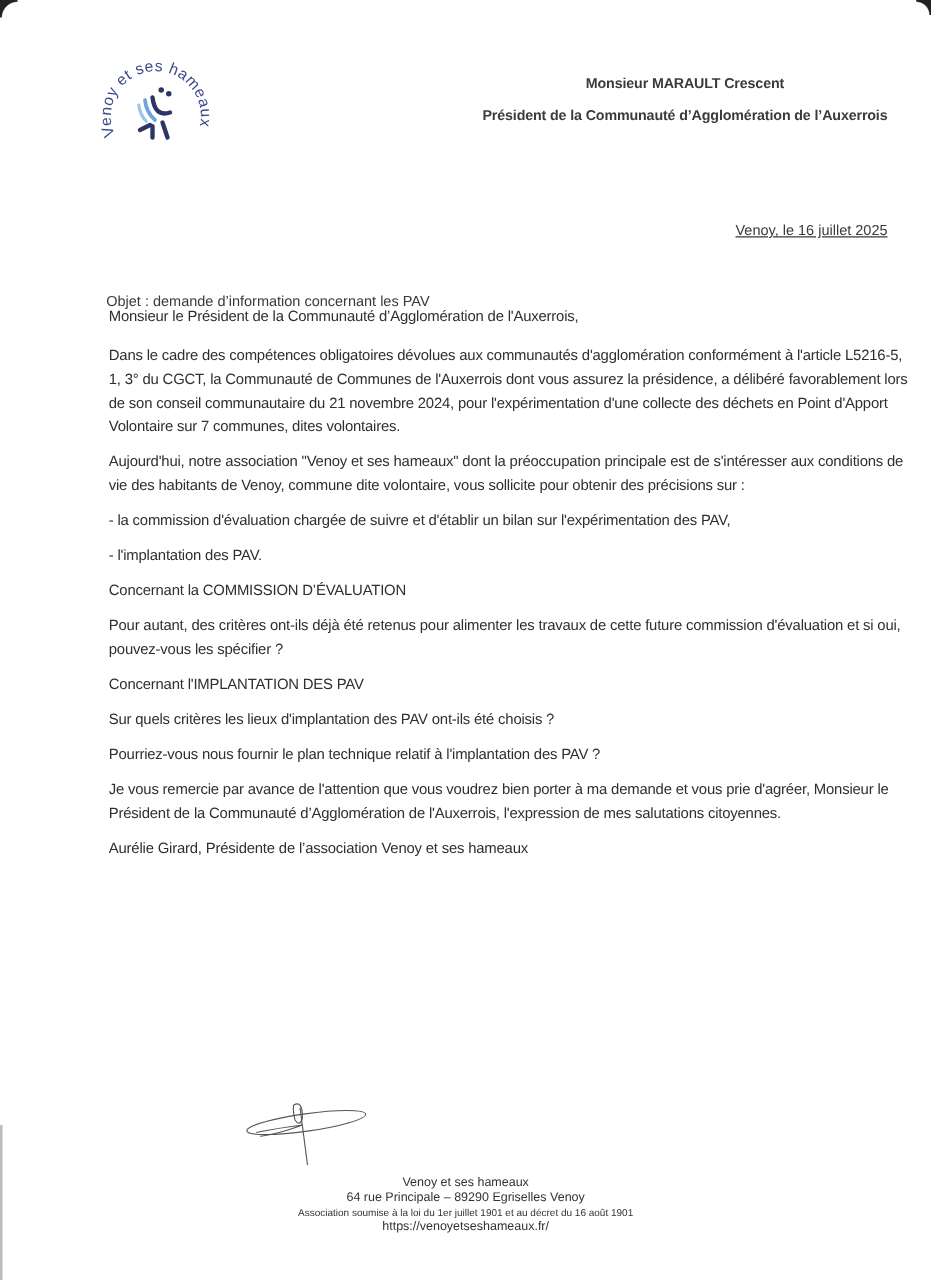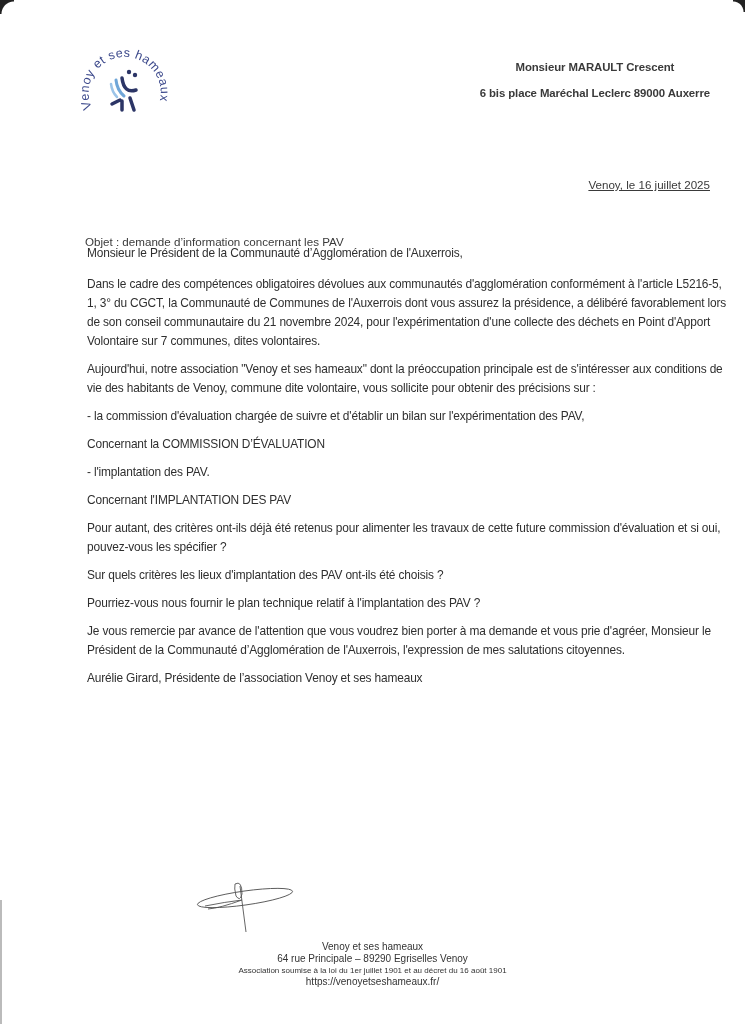--- a/index.html
+++ b/index.html
@@ -58,35 +58,35 @@
     <path d="M 44 40 Q 46 56 58 52" stroke="#2c3566" stroke-width="3.5" fill="none" stroke-linecap="round"></path>
     <path d="M 38 42 Q 39 52 46 58" stroke="#6fa6d8" stroke-width="3" fill="none" stroke-linecap="round"></path>
     <path d="M 33 46 Q 34 54 39 59" stroke="#9cc4e8" stroke-width="2.5" fill="none" stroke-linecap="round"></path>
     <path d="M 42 62 L 34 66 M 44 63 L 44 72" stroke="#2c3566" stroke-width="3.5" fill="none" stroke-linecap="round"></path>
     <path d="M 52 60 L 56 72" stroke="#2c3566" stroke-width="3.5" fill="none" stroke-linecap="round"></path>
   </svg>
 </div>
 
 <div class="recipient">
   <div>Monsieur MARAULT Crescent</div>
-  <div>6 bis place Maréchal Leclerc 89000 Auxerre</div>
+  <div>Président de la Communauté d’Agglomération de l’Auxerrois</div>
 </div>
 
 <div class="date">Venoy, le 16 juillet 2025</div>
 <div class="subject">Objet : demande d’information concernant les PAV</div>
 
 <div class="body">
   <p class="salutation">Monsieur le Président de la Communauté d’Agglomération de l'Auxerrois,</p>
   <p>Dans le cadre des compétences obligatoires dévolues aux communautés d'agglomération conformément à l'article L5216-5, 1, 3° du CGCT, la Communauté de Communes de l'Auxerrois dont vous assurez la présidence, a délibéré favorablement lors de son conseil communautaire du 21 novembre 2024, pour l'expérimentation d'une collecte des déchets en Point d'Apport Volontaire sur 7 communes, dites volontaires.</p>
   <p>Aujourd'hui, notre association "Venoy et ses hameaux" dont la préoccupation principale est de s'intéresser aux conditions de vie des habitants de Venoy, commune dite volontaire, vous sollicite pour obtenir des précisions sur :</p>
   <p>- la commission d'évaluation chargée de suivre et d'établir un bilan sur l'expérimentation des PAV,</p>
+  <p>- l'implantation des PAV.</p>
   <p>Concernant la COMMISSION D’ÉVALUATION</p>
-  <p>- l'implantation des PAV.</p>
+  <p>Pour autant, des critères ont-ils déjà été retenus pour alimenter les travaux de cette future commission d'évaluation et si oui, pouvez-vous les spécifier ?</p>
   <p>Concernant l'IMPLANTATION DES PAV</p>
-  <p>Pour autant, des critères ont-ils déjà été retenus pour alimenter les travaux de cette future commission d'évaluation et si oui, pouvez-vous les spécifier ?</p>
   <p>Sur quels critères les lieux d'implantation des PAV ont-ils été choisis ?</p>
   <p>Pourriez-vous nous fournir le plan technique relatif à l'implantation des PAV ?</p>
   <p>Je vous remercie par avance de l'attention que vous voudrez bien porter à ma demande et vous prie d'agréer, Monsieur le Président de la Communauté d’Agglomération de l'Auxerrois, l'expression de mes salutations citoyennes.</p>
   <p>Aurélie Girard, Présidente de l’association Venoy et ses hameaux</p>
 </div>
 
 <div class="signature-mark">
   <svg width="110" height="55" viewBox="0 0 110 55">
     <ellipse cx="55" cy="16" rx="48" ry="7" transform="rotate(-8 55 16)" fill="none" stroke="#555" stroke-width="0.9"></ellipse>
     <path d="M 45 2 Q 52 -2 52 12 Q 50 20 46 14 Q 44 6 45 2" fill="none" stroke="#555" stroke-width="0.9"></path>

